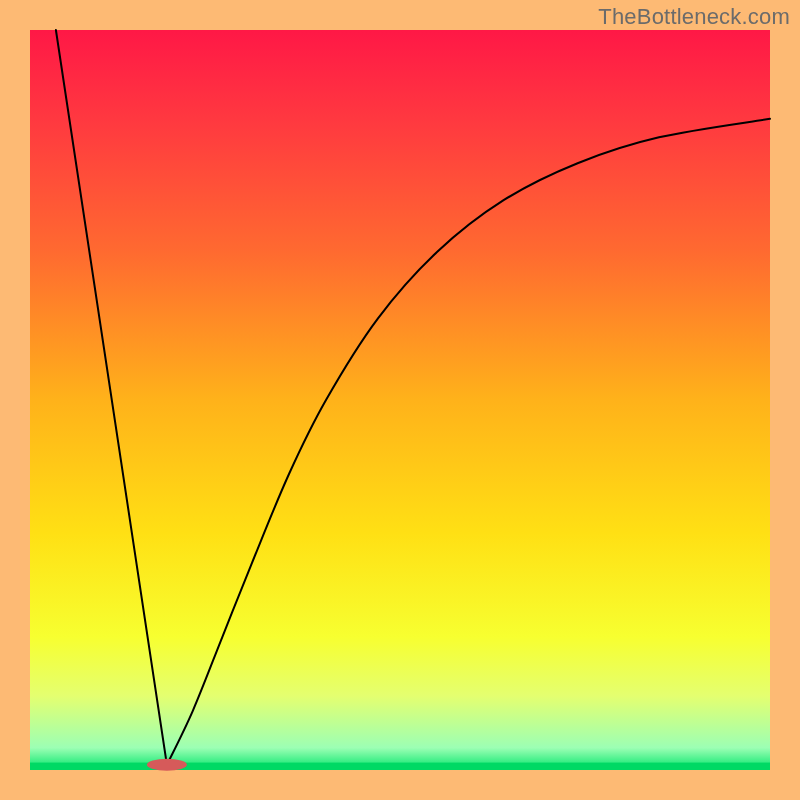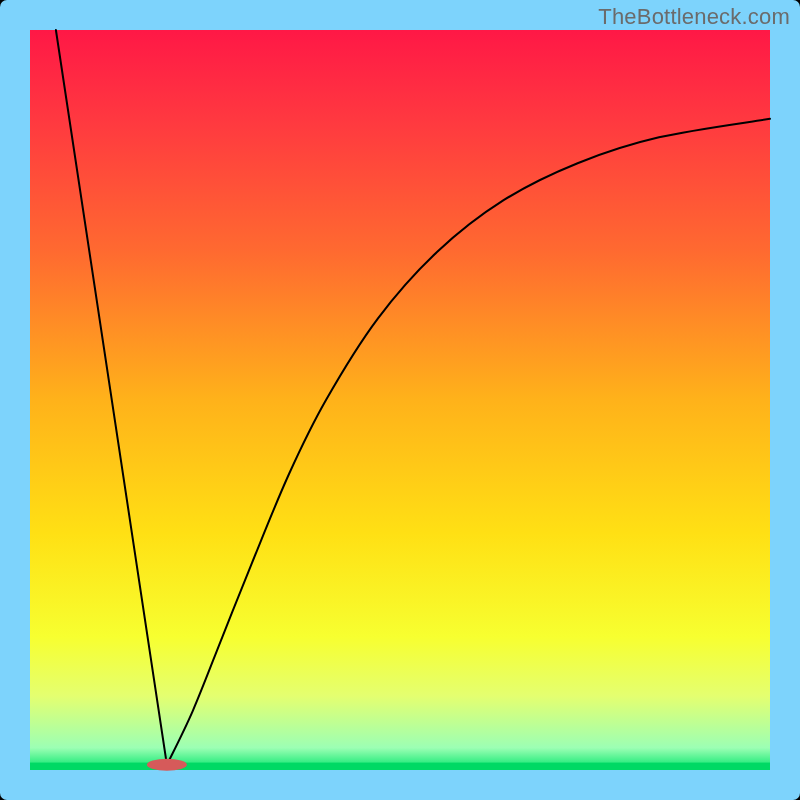--- a/index.html
+++ b/index.html
@@ -8,22 +8,21 @@
     width: 800px;
     height: 800px;
     overflow: hidden;
     background: #000;
     font-family: Arial, Helvetica, sans-serif;
   }
   .frame {
     position: relative;
     width: 800px;
     height: 800px;
-    background: #7dd3fc;
-    border-radius: 7px;
+    background: #fdba74;
   }
   .watermark {
     position: absolute;
     top: 4px;
     right: 10px;
     color: #6b6b6b;
     font-size: 22px;
     font-weight: 400;
     letter-spacing: 0.2px;
     z-index: 10;

